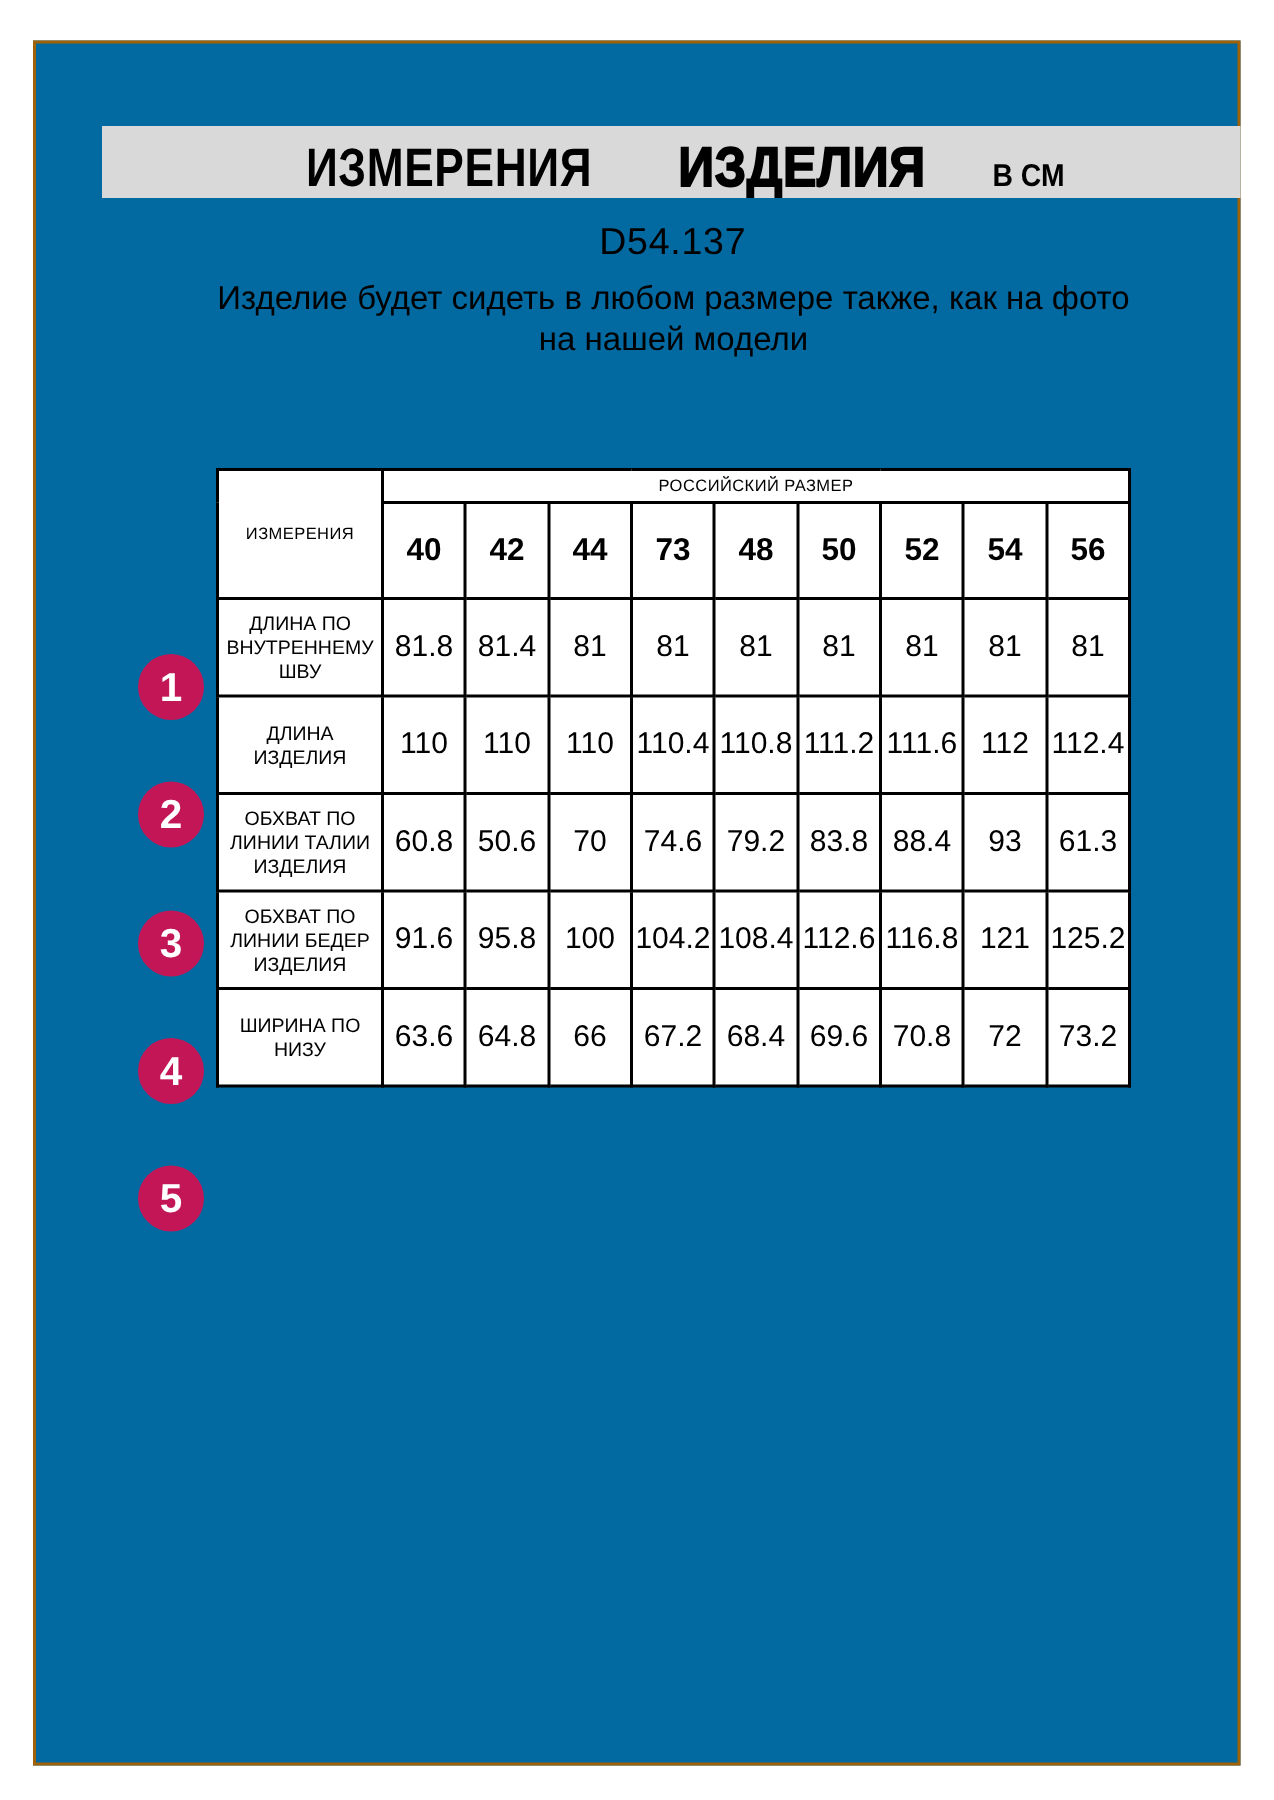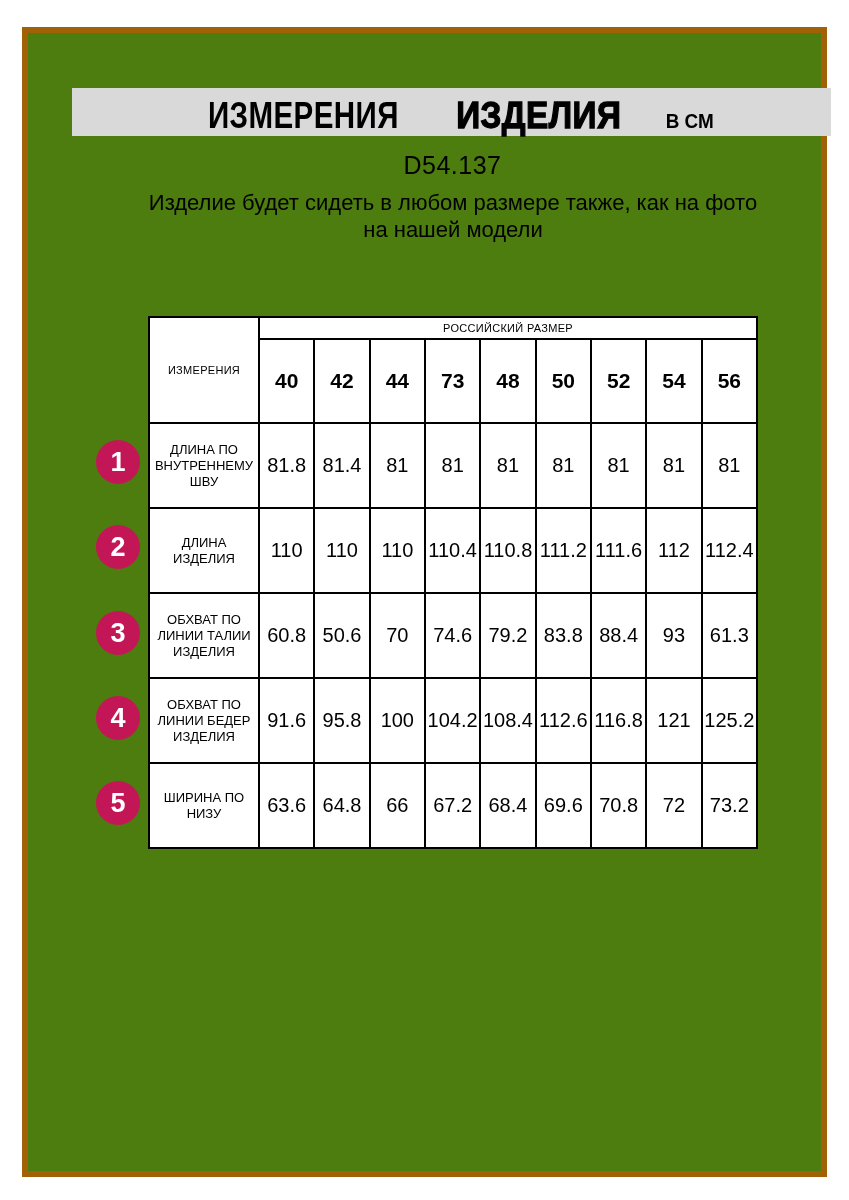--- a/index.html
+++ b/index.html
@@ -15,23 +15,23 @@
     height: 1200px;
     background: #ffffff;
     overflow: hidden;
   }
   .frame {
     position: absolute;
     left: 22px;
     top: 27px;
     width: 805px;
     height: 1150px;
-    border: 6px solid #a16207;
+    border: 2px solid #a16207;
     box-sizing: border-box;
-    background: #4d7c0f;
+    background: #0369a1;
   }
   .banner {
     position: absolute;
     left: 44px;
     top: 55px;
     width: 759px;
     height: 48px;
     background: #d9d9d9;
     display: flex;
     align-items: baseline;
@@ -93,24 +93,24 @@
   table.size-table col.c0 { width: 110px; }
   table.size-table td {
     border: 2px solid #000000;
     text-align: center;
     vertical-align: middle;
     padding: 0;
     background: #ffffff;
   }
   tr.group-row { height: 22px; }
   tr.group-row td { font-size: 11px; font-weight: 400; letter-spacing: 0.3px; }
-  tr.sizes-row { height: 84px; }
+  tr.sizes-row { height: 64px; }
   tr.sizes-row td { font-size: 21px; font-weight: 700; }
   td.corner { font-size: 15px; font-weight: 400; }
-  tbody tr { height: 85px; }
+  tbody tr { height: 65px; }
   td.lbl {
     font-size: 13px;
     line-height: 16px;
     font-weight: 400;
     padding: 2px 3px;
   }
   td.val { font-size: 20px; font-weight: 400; }
   .marker {
     position: absolute;
     left: 68px;

